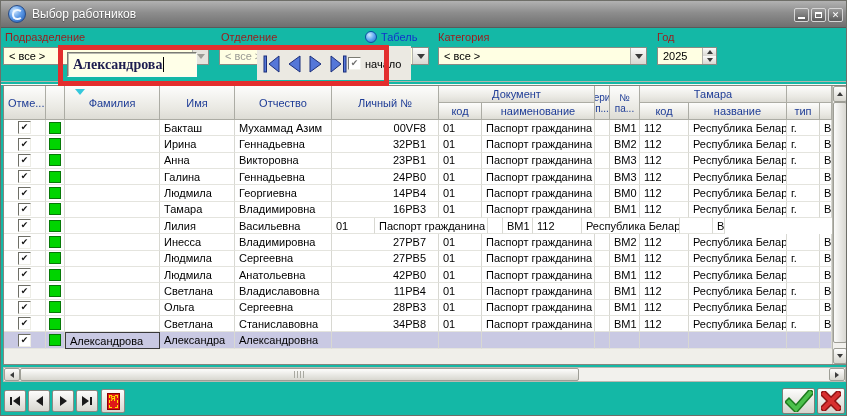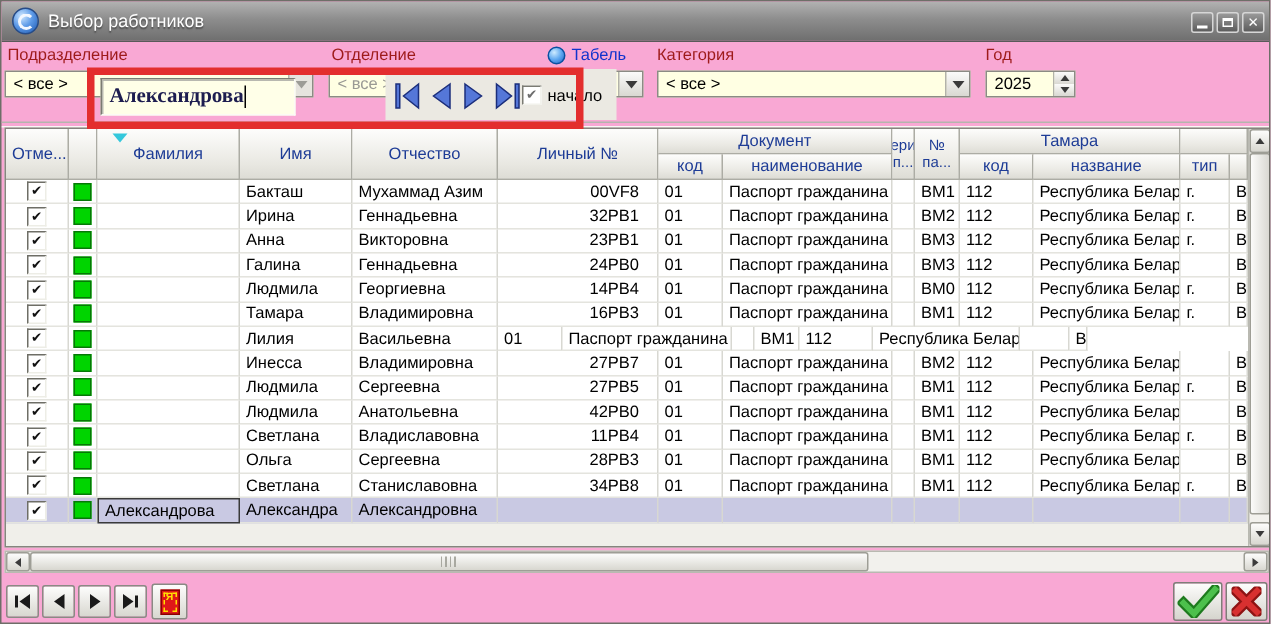--- a/index.html
+++ b/index.html
@@ -1,16 +1,16 @@
 <!DOCTYPE html>
 <html><head>
 <meta charset="utf-8">
 <style>
   html,body{margin:0;padding:0;}
-  .screen{position:relative;width:847px;height:416px;background:#f9a8d4;overflow:hidden;
+  .screen{position:relative;width:847px;height:416px;background:#14b8a6;overflow:hidden;
           font-family:"Liberation Sans","DejaVu Sans",sans-serif;font-size:11px;color:#000;
           border:1px solid #6E6E68;box-sizing:border-box;}
   
   .titlebar{position:absolute;left:0;top:0;width:847px;height:26px;
             background:linear-gradient(180deg,#B2B2B2 0%,#8D8D8D 45%,#6F6F6F 100%);
             border-bottom:1px solid #5A5A5A;display:flex;align-items:center;}
   .app-icon{width:16px;height:16px;margin:0 6px 0 7px;border-radius:50%;
             background:radial-gradient(circle at 35% 30%,#CFE8FF 0%,#5E9BE8 45%,#1C57B0 100%);
             border:1px solid #274B86;position:relative;}
   .app-icon::after{content:"";position:absolute;left:3px;top:3px;width:7px;height:7px;

